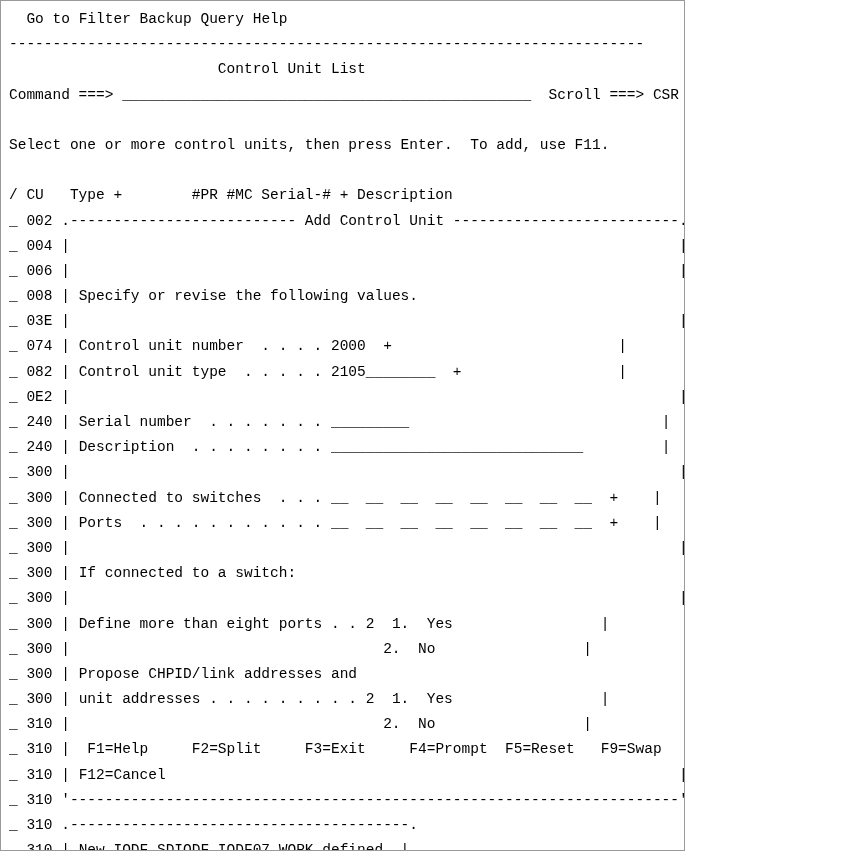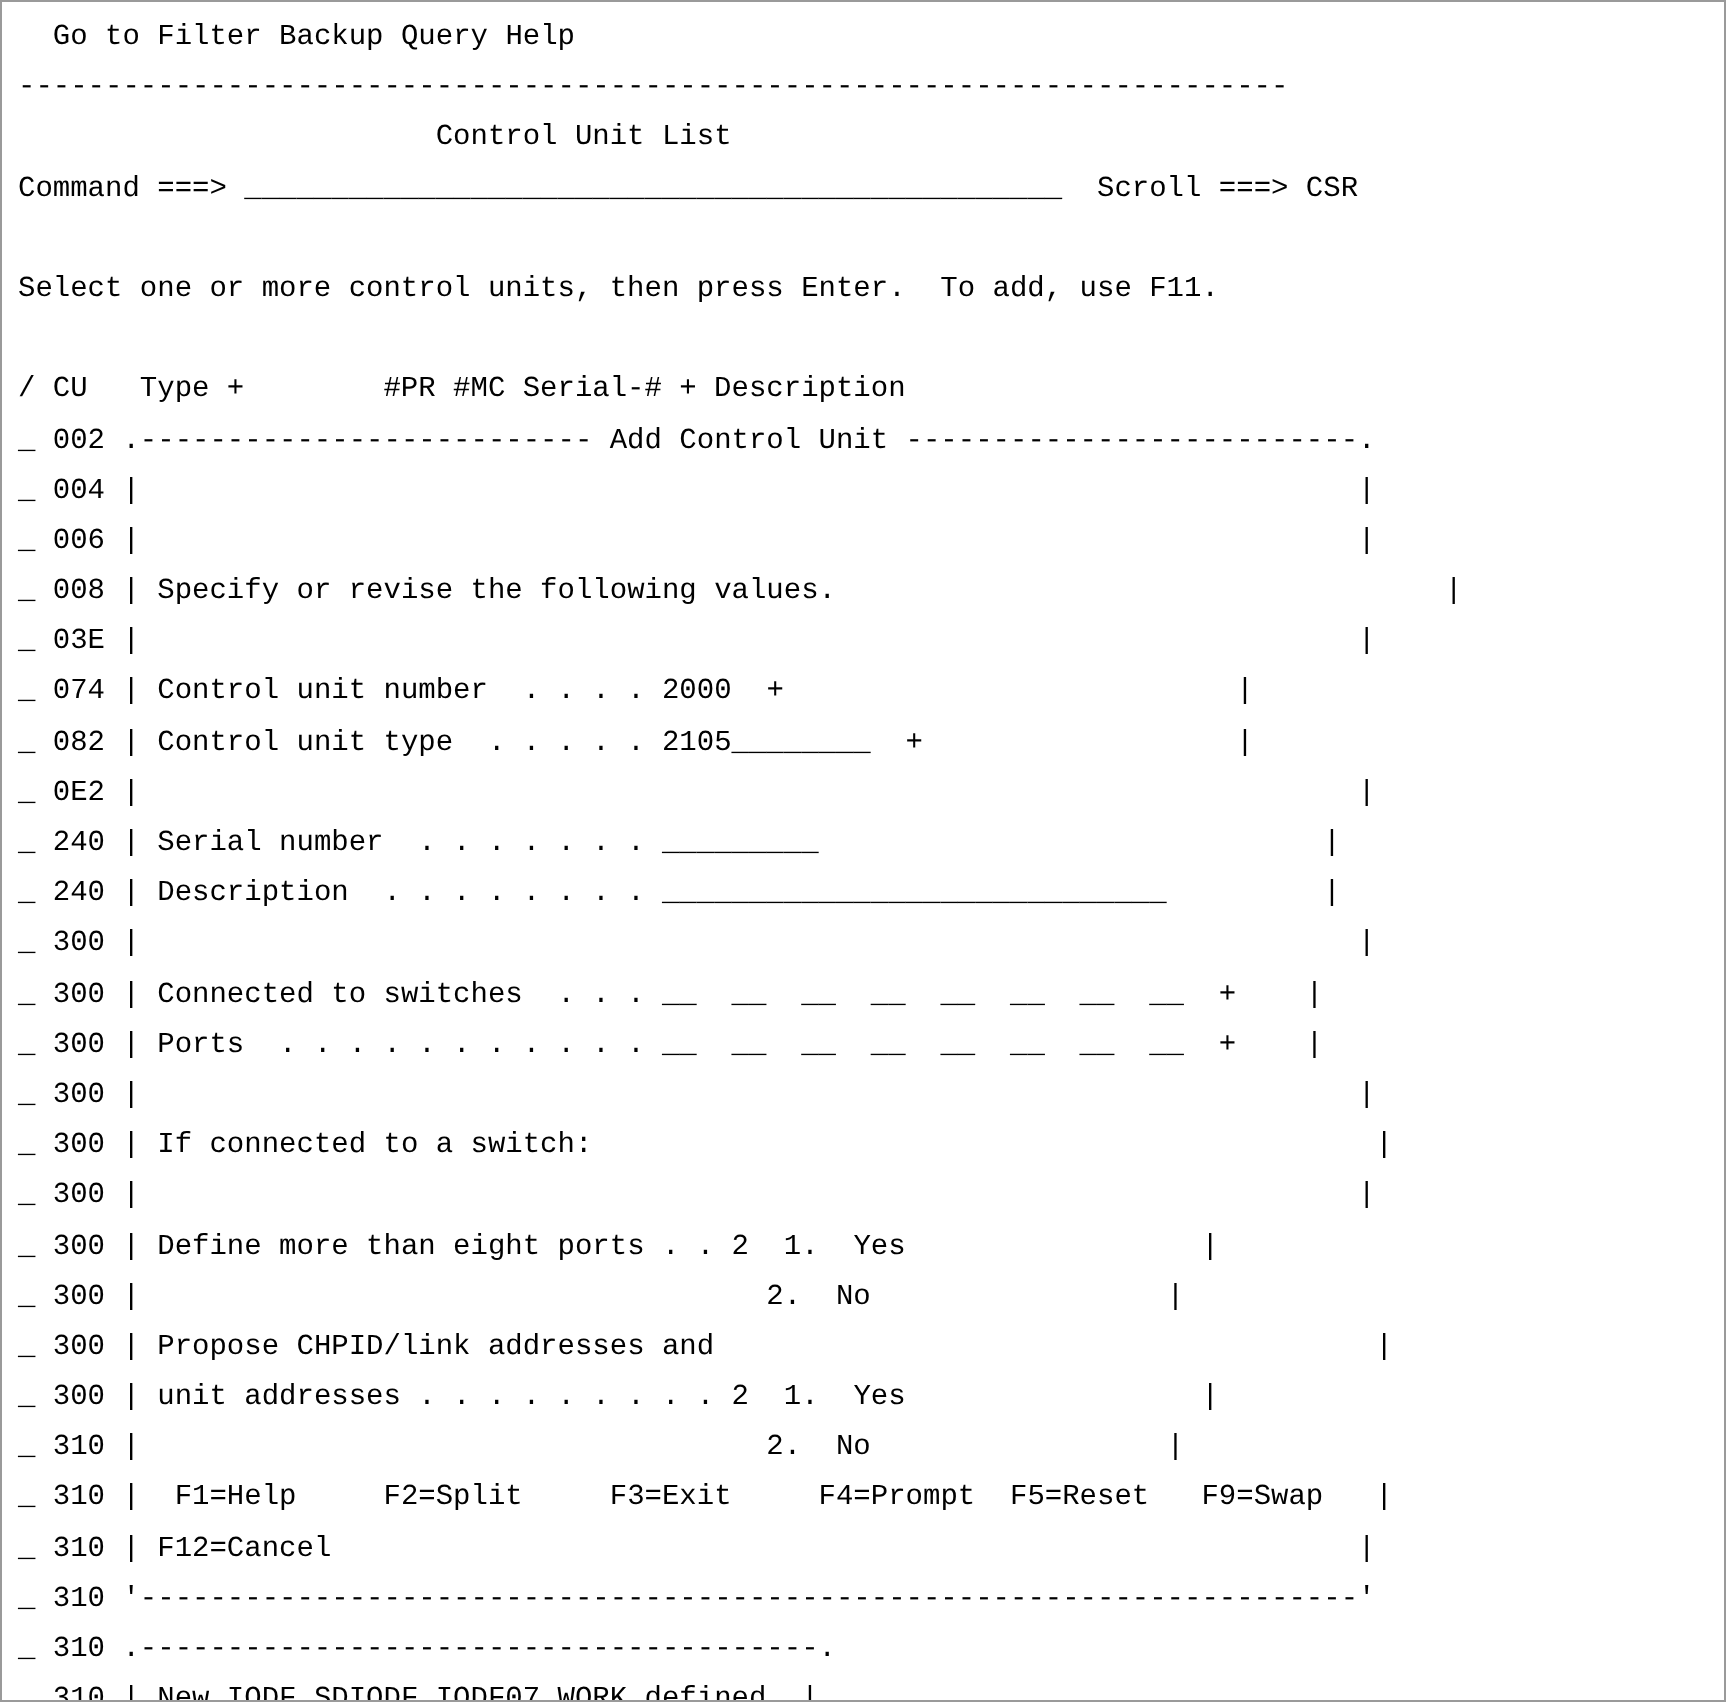--- a/index.html
+++ b/index.html
@@ -7,21 +7,21 @@
     padding: 0;
     background: #ffffff;
   }
   body {
     width: 865px;
     height: 853px;
     font-family: "Liberation Mono", "DejaVu Sans Mono", monospace;
   }
   #screen {
     position: relative;
-    width: 863px;
+    width: 685px;
     height: 851px;
     border: 1px solid #9a9a9a;
     background: #ffffff;
     box-sizing: border-box;
     overflow: hidden;
   }
   pre.term {
     position: absolute;
     left: 8px;
     top: 6px;

